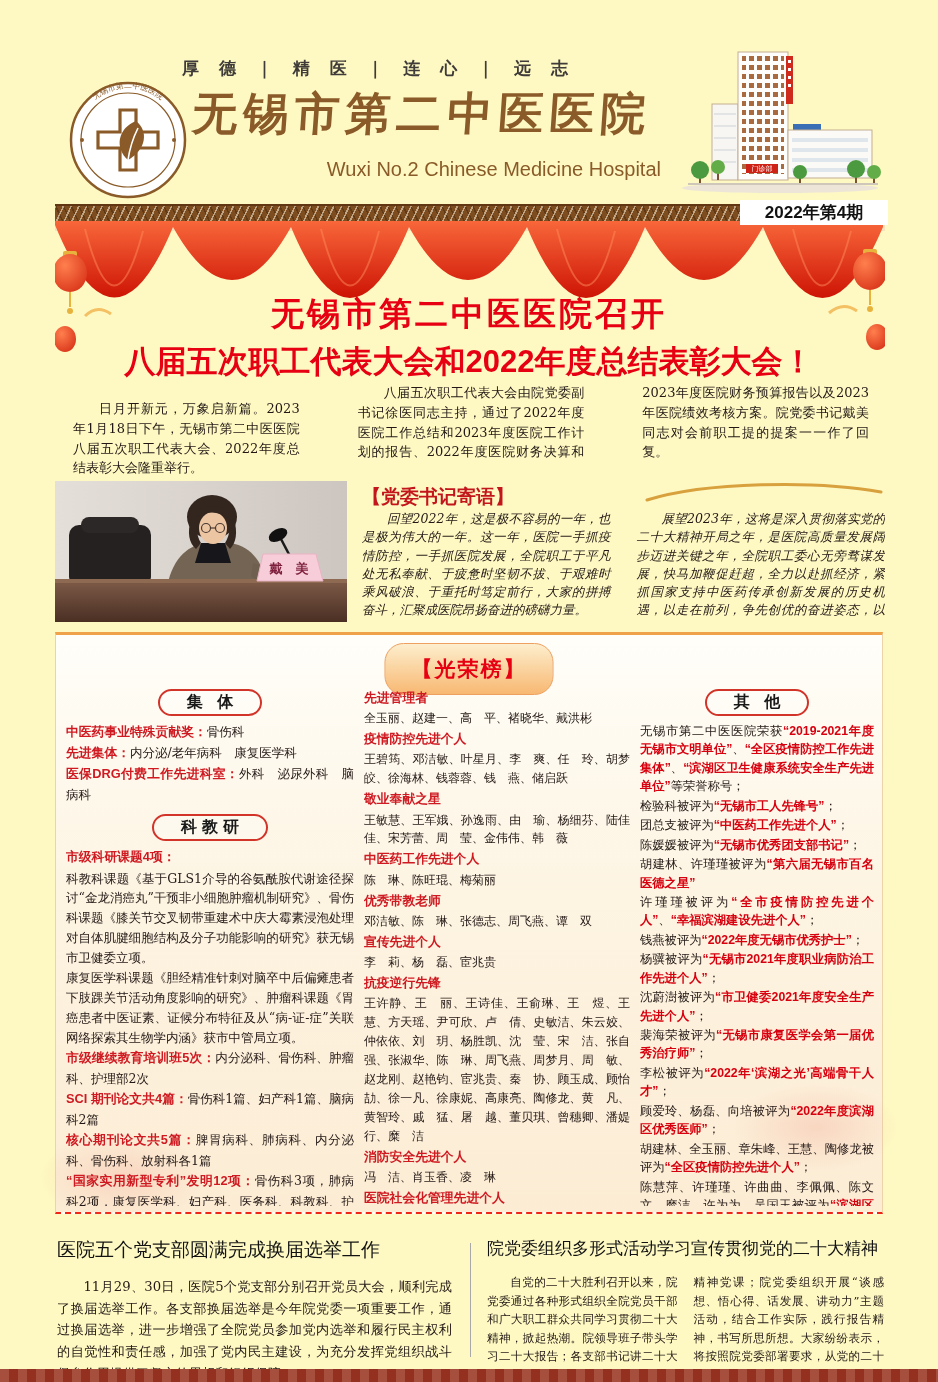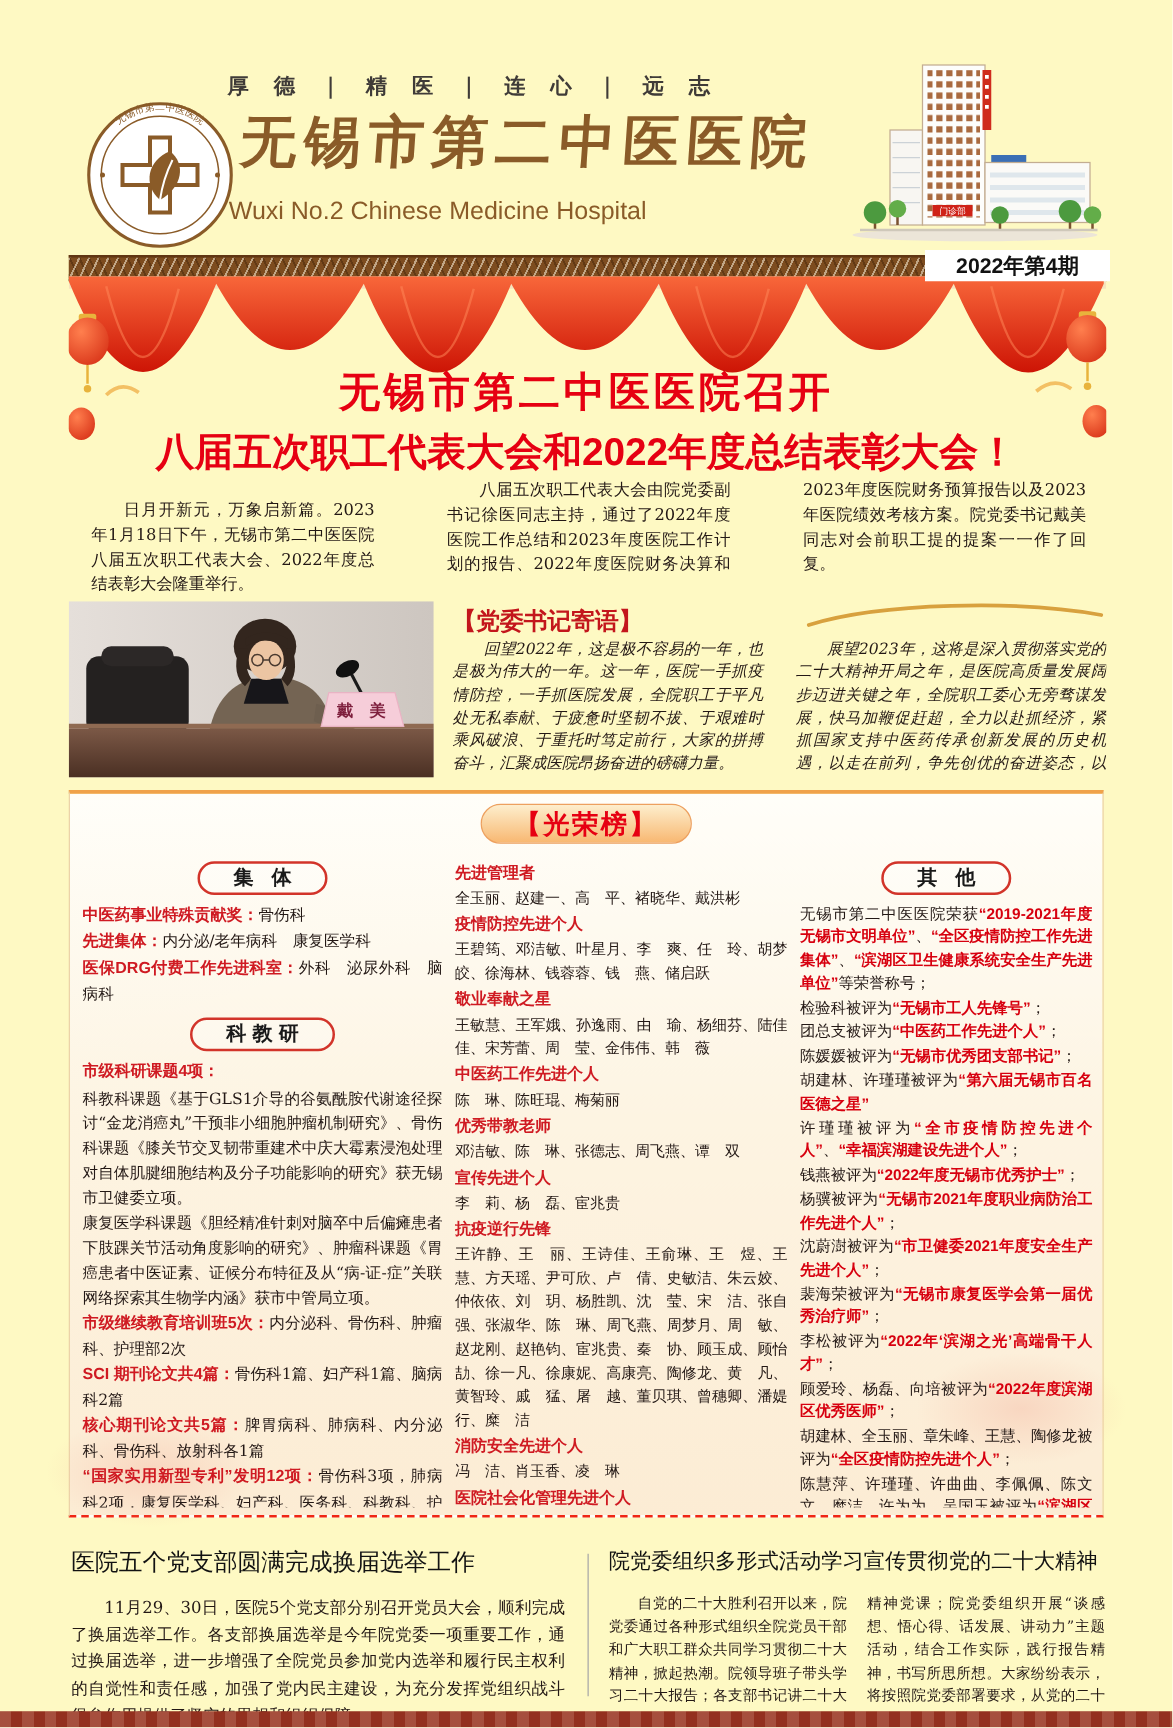--- a/index.html
+++ b/index.html
@@ -6,21 +6,21 @@
   .page{position:relative;width:938px;height:1382px;background:#fef9c3;overflow:hidden;
         font-family:"DejaVu Serif",serif;color:#231815;}
   .abs{position:absolute;}
 
   
   .motto{left:170px;top:57px;width:430px;text-align:center;font-family:"Liberation Sans",sans-serif;
          font-weight:bold;font-size:17px;letter-spacing:20px;color:#3f3b38;}
   .logo{left:68px;top:80px;width:120px;height:120px;}
   .cn-name{left:183px;top:84px;width:478px;text-align:center;font-size:45px;font-weight:bold;
            color:#8a5b28;letter-spacing:6px;transform:skewX(-4deg);}
-  .en-name{left:183px;top:158px;width:478px;text-align:left;font-size:20px;color:#8a5b28;
+  .en-name{left:183px;top:158px;width:478px;text-align:right;font-size:20px;color:#8a5b28;
            font-family:"Liberation Sans",sans-serif;}
   .building{left:660px;top:46px;width:224px;height:154px;}
 
   
   .pattern-strip{left:55px;top:204px;width:830px;height:17px;background-color:#7d4c1f;
     border-top:2px solid #603613;border-bottom:2px solid #603613;
     background-image:repeating-linear-gradient(115deg,rgba(250,240,218,.55) 0 1.5px,transparent 1.5px 7px),
                      repeating-linear-gradient(65deg,rgba(70,38,10,.5) 0 1.5px,transparent 1.5px 7px);}
   .issue-box{left:740px;top:200px;width:148px;height:25px;background:#fff;z-index:3;
     font-family:"Liberation Sans",sans-serif;font-weight:bold;font-size:17px;color:#121212;
@@ -46,21 +46,21 @@
   .sec-body{left:362px;top:510px;width:523px;height:118px;column-count:2;column-gap:26px;
     font-size:12.5px;line-height:1.46;text-align:justify;font-style:italic;overflow:hidden;}
   .sec-body p{margin:0;text-indent:2em;}
 
   
   .honor{left:55px;top:632px;width:828px;height:582px;box-sizing:border-box;
     border-top:3px solid #f0a24a;border-left:1px solid #ecd3a8;border-right:1px solid #ecd3a8;
     border-bottom:2px dashed #ef2615;
     background:linear-gradient(180deg,#fffef9 0%,#fdf4e2 45%,#fcecd4 100%);}
   .honor-title{position:absolute;top:8px;left:50%;transform:translateX(-50%);
-    padding:1px 26px;border-radius:19px;border:1px solid #eda05f;
+    padding:11px 26px;border-radius:19px;border:1px solid #eda05f;
     background:linear-gradient(180deg,#fdeecd,#f8b872);
     font-family:"Liberation Sans",sans-serif;font-weight:bold;font-size:21px;color:#e60012;
     letter-spacing:2px;}
   .honor-cols{position:absolute;left:10px;right:8px;top:52px;bottom:6px;display:flex;gap:10px;overflow:hidden;}
   .honor-col{overflow:hidden;}
   .col-left{width:288px;}
   .col-mid{width:266px;}
   .col-right{flex:1;}
   .hr-item{margin:1px 0;font-size:12.5px;line-height:1.58;text-align:justify;}
   .col-mid .hr-item{font-size:12px;}

